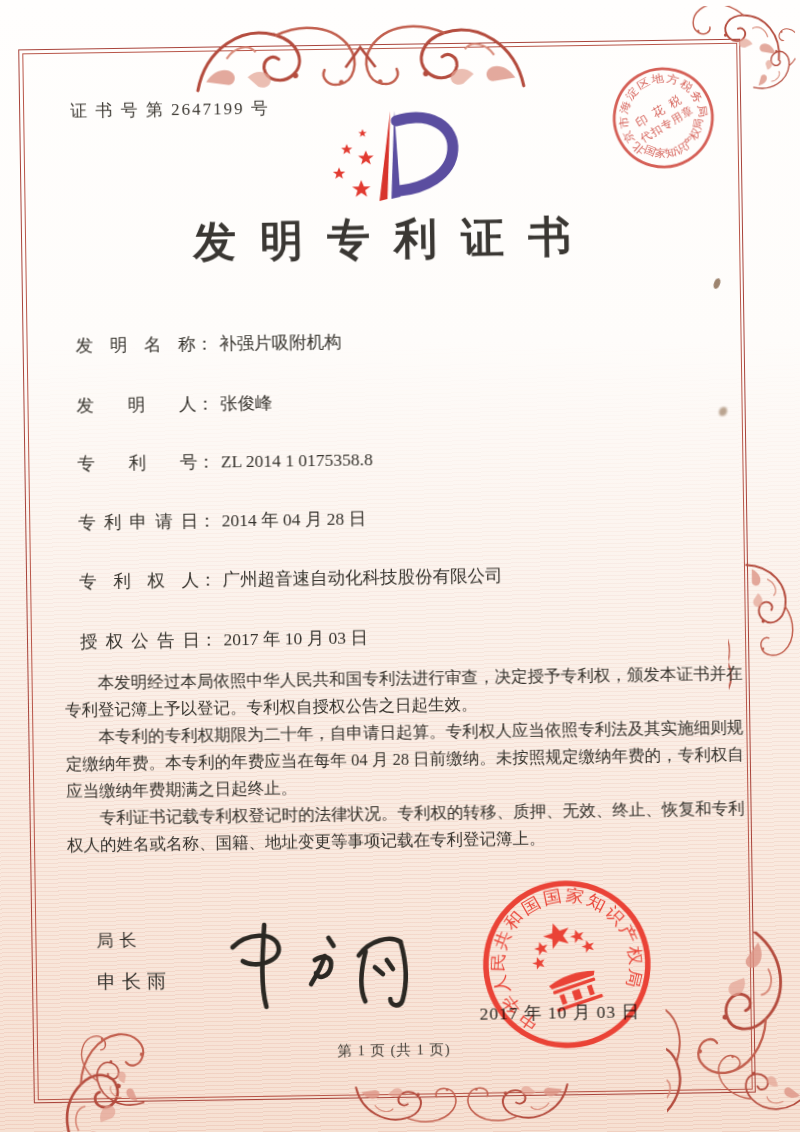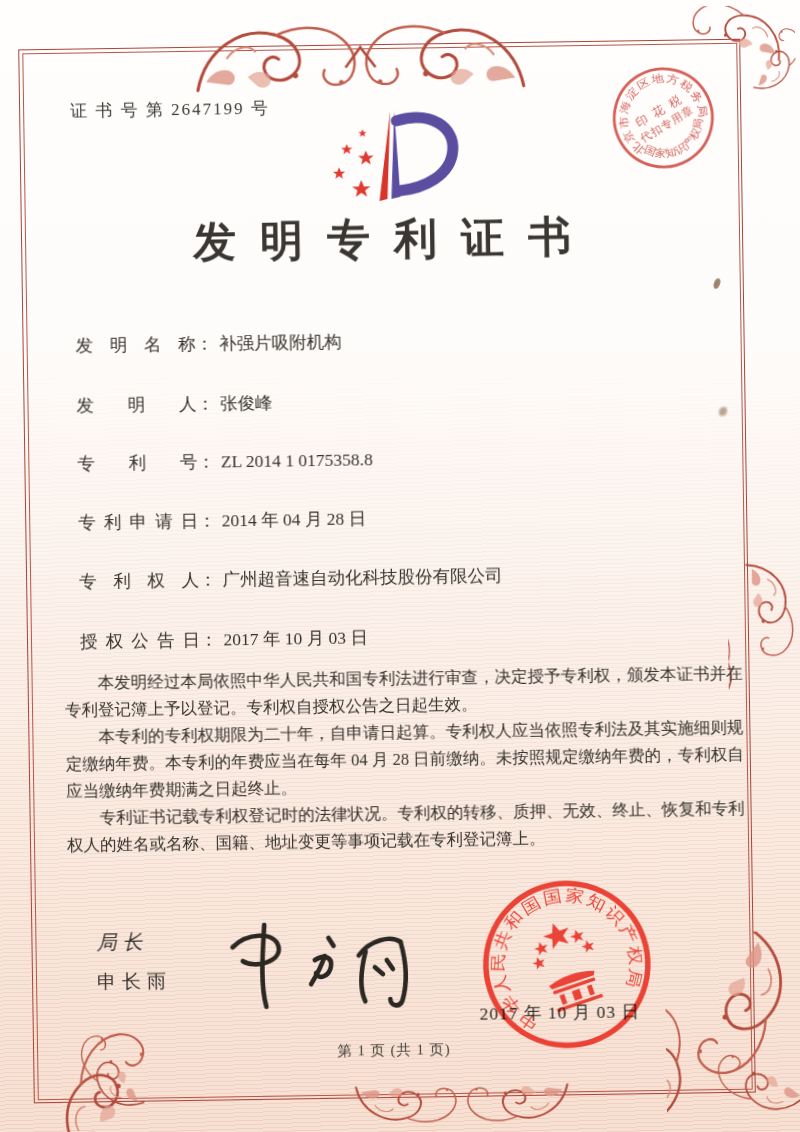--- a/index.html
+++ b/index.html
@@ -19,21 +19,21 @@
   .certno{left:50px;top:50px;font-size:17px;letter-spacing:2px;color:#3c3832;}
   .logo{left:262px;top:58px;width:210px;height:106px;}
   .title{left:0;right:0;top:166px;text-align:center;font-size:43px;font-weight:600;
          letter-spacing:24px;padding-left:24px;color:#3a3733;}
   .frow{left:52px;right:40px;font-size:17.5px;color:#36332d;white-space:nowrap;}
   .flabel{display:inline-block;width:120px;text-align:justify;text-align-last:justify;}
   .fcolon{margin-right:6px;}
   .body-text{left:36px;width:678px;top:620px;font-size:16.5px;line-height:27px;
              color:#35322c;text-align:justify;}
   .body-text p{margin:0;text-indent:2em;}
-  .sig-title{left:64px;top:880px;font-size:20px;letter-spacing:6px;color:#33302b;font-style:italic;}
+  .sig-title{left:64px;top:880px;font-size:17px;letter-spacing:6px;color:#33302b;}
   .sig-name{left:64px;top:920px;font-size:19px;letter-spacing:6px;color:#33302b;}
   .signature{left:170px;top:848px;width:232px;height:122px;}
   .seal-date{left:446px;top:958px;font-size:17.5px;letter-spacing:1px;color:#2d2a25;z-index:3;}
   .seal{left:434px;top:822px;width:200px;height:200px;mix-blend-mode:multiply;z-index:4;opacity:.95;}
   .stamp{left:576px;top:10px;width:134px;height:134px;mix-blend-mode:multiply;opacity:.88;}
   .footer{left:0;right:0;top:996px;text-align:center;font-size:14.5px;color:#413d36;letter-spacing:1px;}
   .orn{pointer-events:none;}
   .speck1{left:714px;top:278px;width:6px;height:11px;background:#7d5c40;border-radius:50%;
           opacity:.75;filter:blur(.6px);transform:rotate(20deg);}
   .speck2{left:719px;top:407px;width:8px;height:9px;background:#8d6b4c;border-radius:60% 40% 55% 45%;

